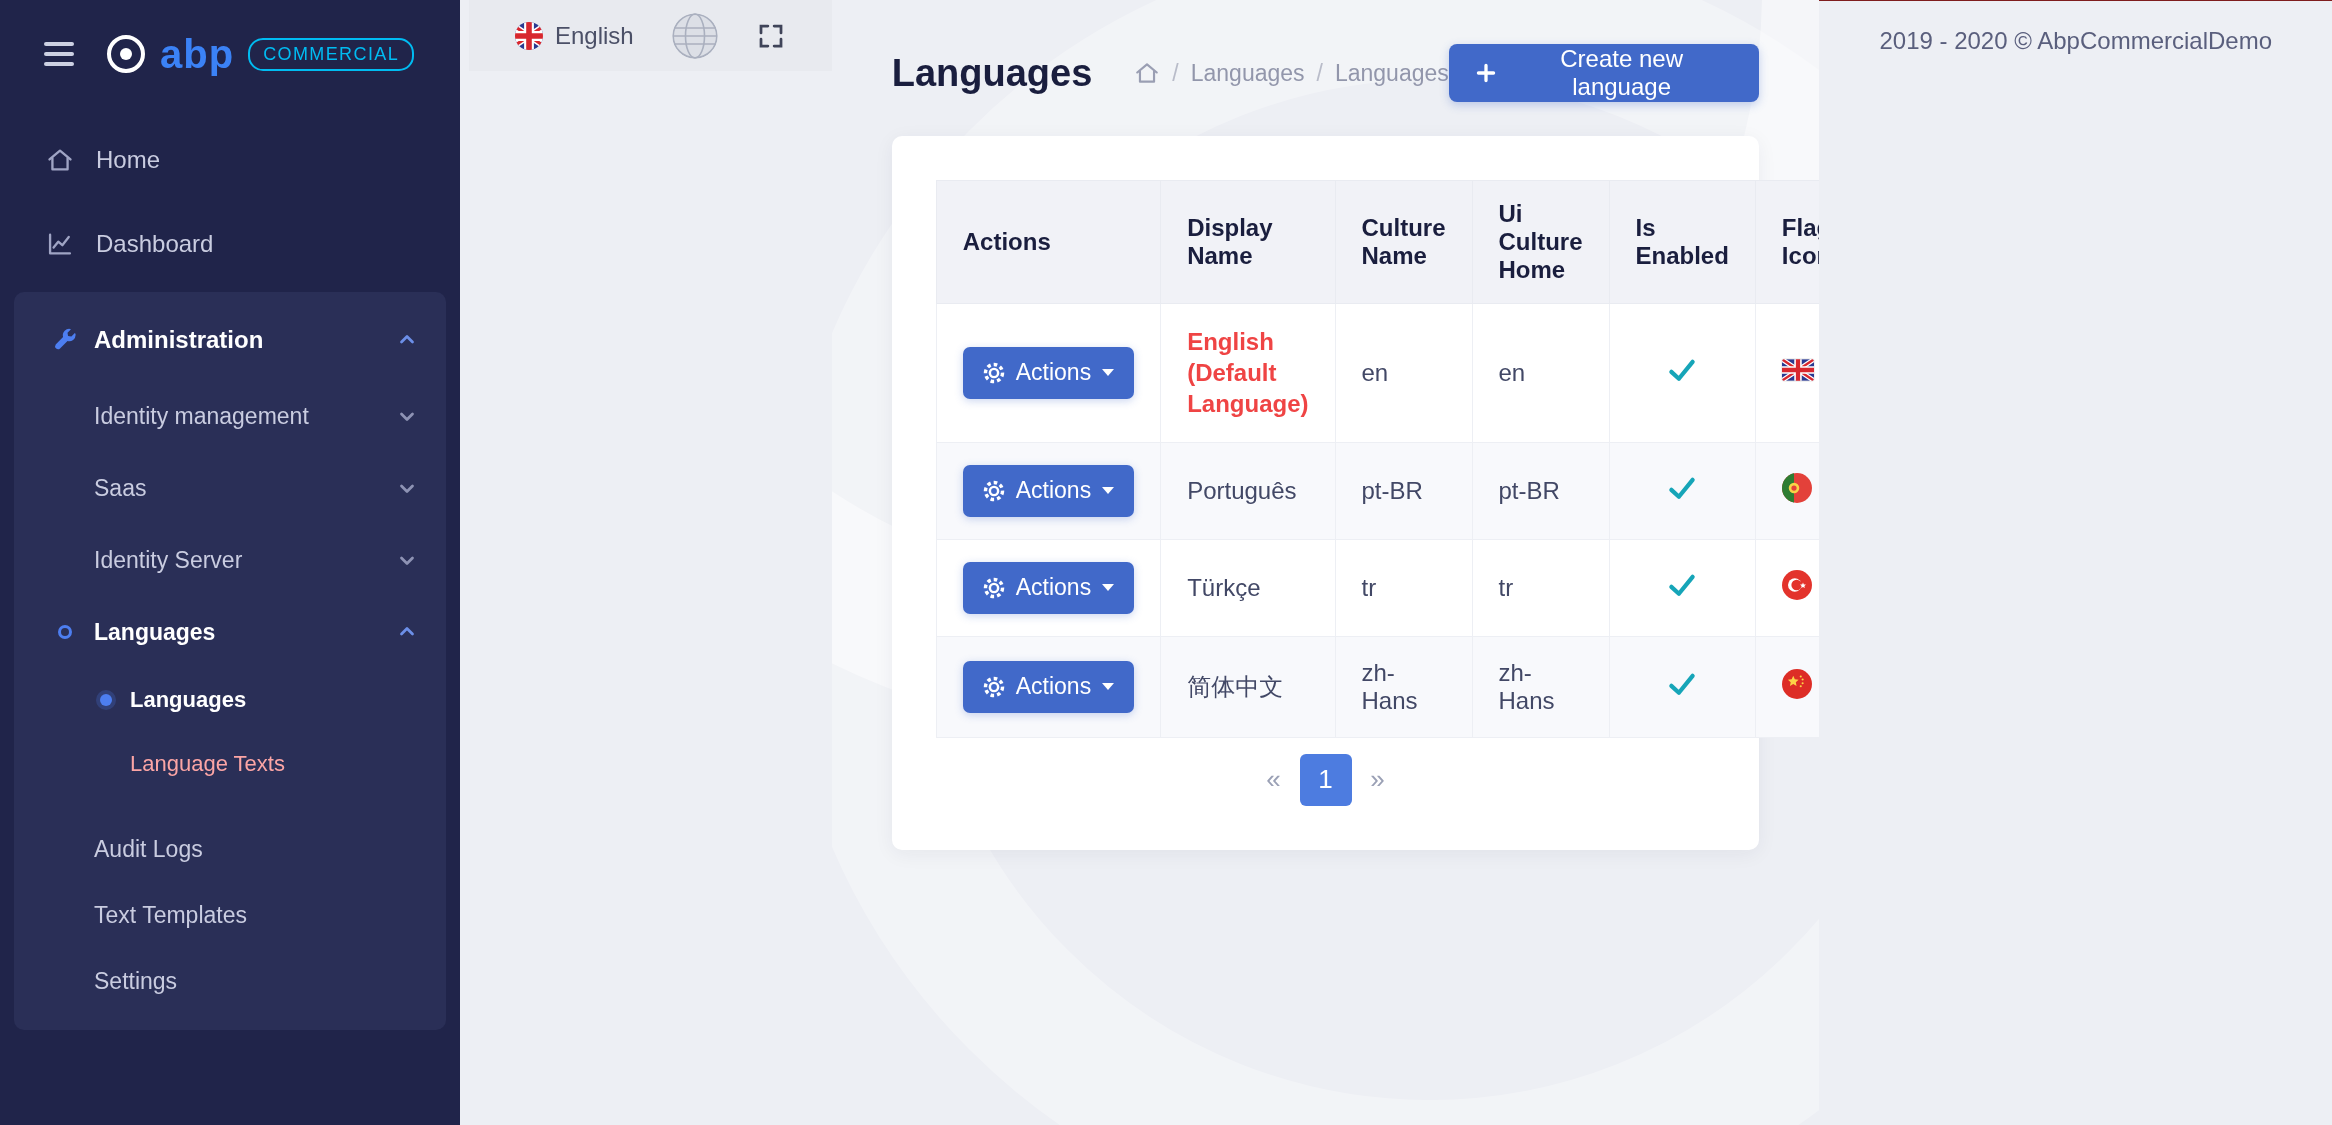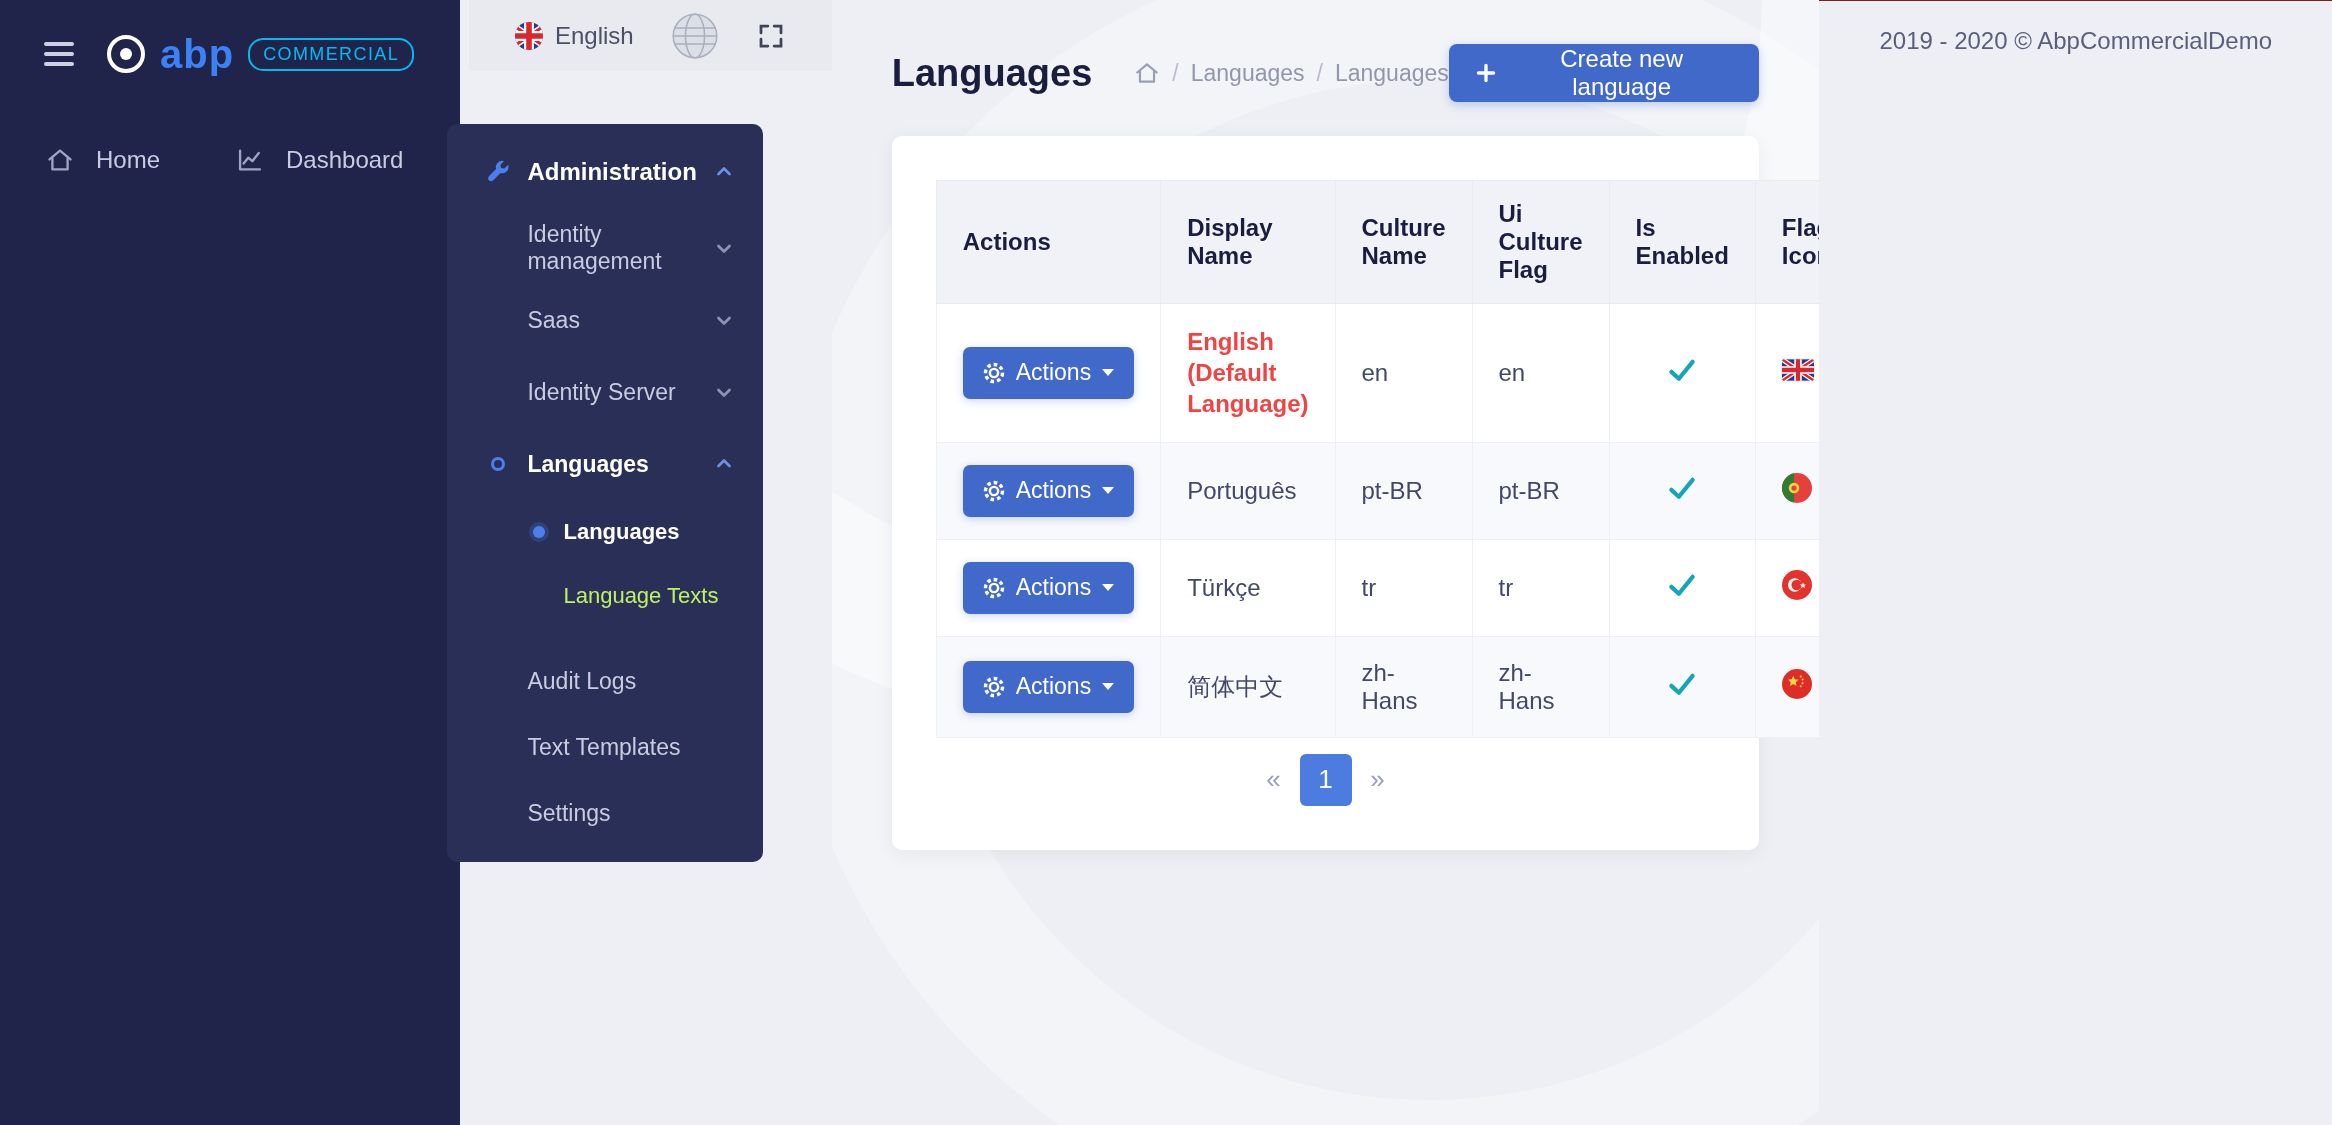--- a/index.html
+++ b/index.html
@@ -23,39 +23,39 @@
   .sidebar-header { height: 108px; display: flex; align-items: center; padding-left: 44px; gap: 30px; flex: 0 0 auto; }
   .hamburger { display: inline-flex; flex-direction: column; gap: 6px; cursor: pointer; }
   .hamburger i { display: block; width: 30px; height: 4px; background: #cdd1e3; border-radius: 2px; }
   .brand { display: flex; align-items: center; gap: 12px; cursor: pointer; }
   .brand-name { font-size: 40px; font-weight: 700; color: #3b82f6; letter-spacing: 1px; }
   .brand-badge {
     border: 2.5px solid var(--accent-cyan, #00bcf2); color: var(--accent-cyan, #00bcf2);
     font-size: 18px; font-weight: 400; letter-spacing: 1.4px;
     padding: 4px 13px; border-radius: 15px; margin-left: 2px;
   }
-  .nav { margin-top: 10px; display: flex; flex-direction: row; }
+  .nav { margin-top: 10px; display: flex; flex-direction: column; }
   .nav-item {
     display: flex; align-items: center; gap: 22px;
     height: 84px; padding: 0 30px 0 46px;
     font-size: 24px; color: #c9cce0; cursor: pointer;
   }
   .admin-panel {
     margin: 6px 14px 0; background: var(--sidebar-panel-bg, #2a2f57);
     border-radius: 10px; padding: 8px 0 16px;
   }
   .admin-head { height: 80px; padding: 0 28px 0 36px; gap: 16px; color: #ffffff; font-weight: 600; }
   .nav-sub {
     display: flex; align-items: center; height: 72px;
     padding: 0 28px 0 80px; font-size: 23px; color: #c9cce0; cursor: pointer;
   }
   .nav-sub.has-bullet { padding-left: 44px; gap: 22px; color: #ffffff; font-weight: 600; }
   .nav-subsub {
     display: flex; align-items: center; height: 64px;
-    padding: 0 28px 0 116px; font-size: 22px; color: #bef264; cursor: pointer;
+    padding: 0 28px 0 116px; font-size: 22px; color: #fca5a5; cursor: pointer;
   }
   .nav-subsub.active { padding-left: 86px; gap: 18px; color: #ffffff; font-weight: 600; }
   .nav-sub.spaced { margin-top: 20px; height: 66px; }
   .nav-sub.plain { height: 66px; }
   .chev { margin-left: auto; display: inline-flex; }
   .bullet-ring { width: 14px; height: 14px; border: 3px solid #4d7ef0; border-radius: 50%; flex: 0 0 auto; }
   .bullet-dot { width: 12px; height: 12px; background: #4d7ef0; border-radius: 50%; box-shadow: 0 0 0 4px rgba(77,126,240,.22); flex: 0 0 auto; }
 
   
   .main { flex: 1; display: flex; flex-direction: row; height: 100%; min-width: 0; padding-left: 9px; }
@@ -300,21 +300,21 @@
             <col style="width:21.2%">
             <col style="width:21.1%">
             <col style="width:10.6%">
             <col style="width:10.1%">
         </colgroup>
         <thead>
           <tr>
             <th>Actions</th>
             <th>Display Name</th>
             <th>Culture Name</th>
-            <th>Ui Culture Flag</th>
+            <th>Ui Culture Home</th>
             <th>Is Enabled</th>
             <th>Flag Icon</th>
           </tr>
         </thead>
         <tbody>
           <tr>
             <td class="td-actions">
               <button class="btn-actions">
                 <span style="line-height:0;"><svg width="22" height="22" viewBox="0 0 16 16">
                       <circle cx="8" cy="8" r="3" fill="none" stroke="#fff" stroke-width="1.8"></circle>

